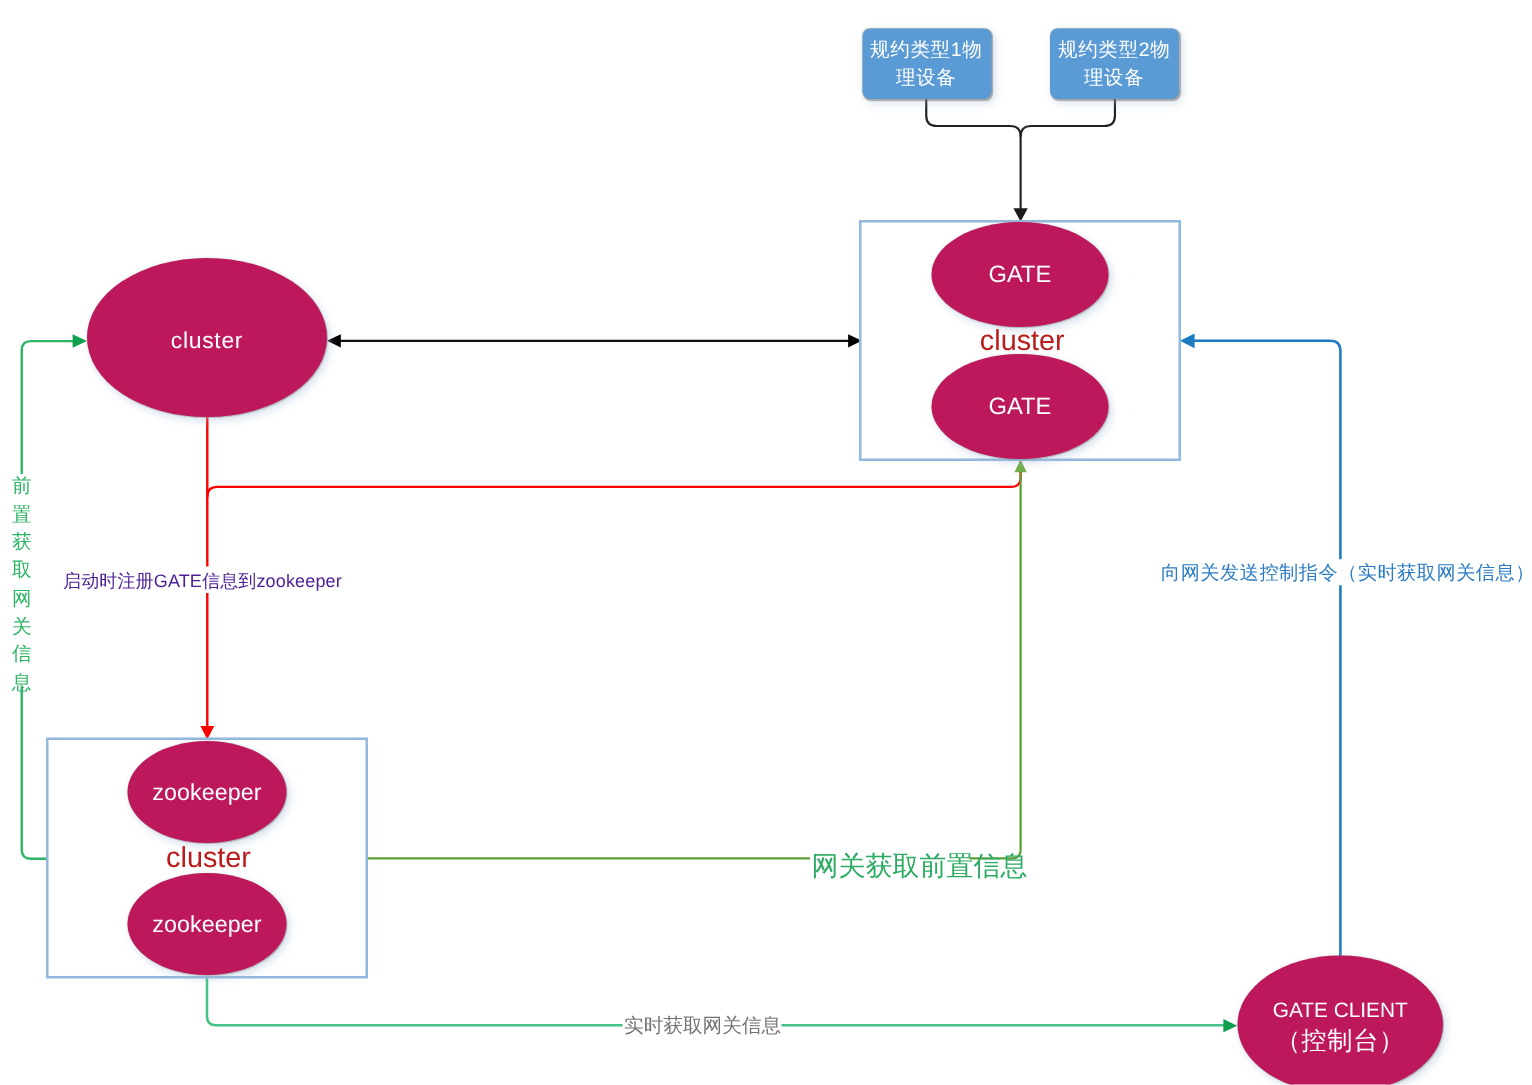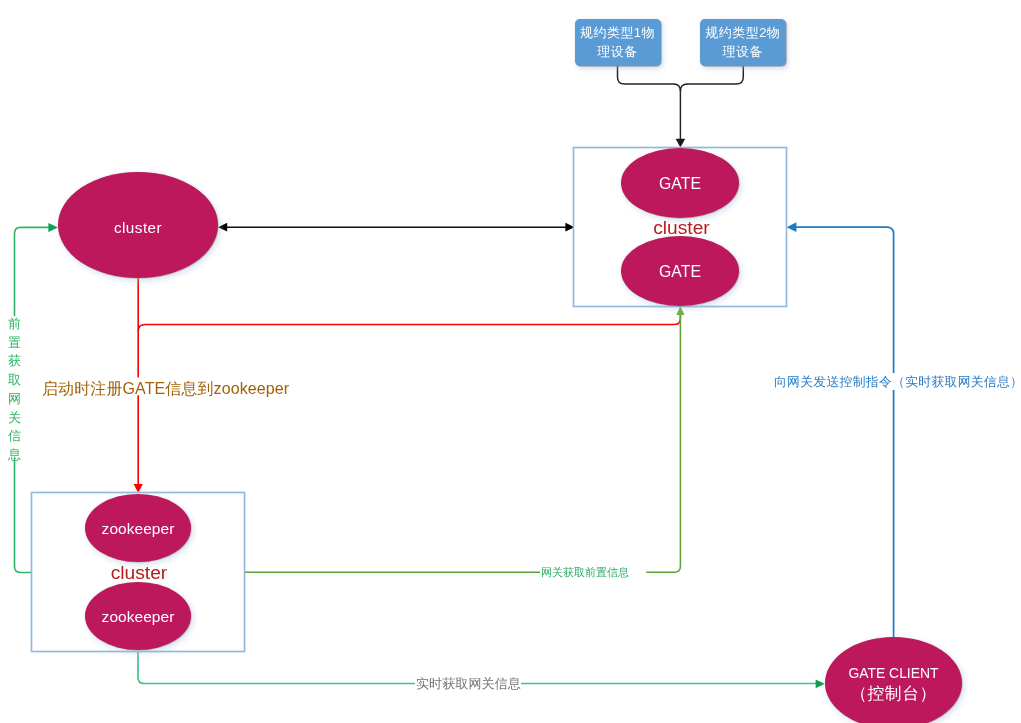--- a/index.html
+++ b/index.html
@@ -33,24 +33,24 @@
   
   #zk1{left:85px;top:478px;width:106px;height:68px;font-size:15.5px;letter-spacing:0.05px;padding-top:2px;box-sizing:border-box;}
   #zk2{left:85px;top:566px;width:106px;height:68px;font-size:15.5px;letter-spacing:0.05px;padding-top:2px;box-sizing:border-box;}
   #zkclusterlabel{left:34px;top:547px;width:210px;text-align:center;font-size:19.2px;line-height:19px;}
 
   
   #client .cjkline{font-size:16.8px;letter-spacing:0.5px;}
   #client{left:825px;top:621px;width:137px;height:92px;font-size:13.9px;line-height:20.5px;letter-spacing:0px;padding-top:1px;box-sizing:border-box;}
 
   
-  #lbl-register{left:42px;top:363px;color:#a16207;font-size:16px;letter-spacing:0.1px;}
+  #lbl-register{left:42px;top:363px;color:#4c1d95;font-size:12px;letter-spacing:0.1px;}
   #lbl-prefetch{left:1px;top:299px;color:#2eb465;font-size:13px;width:27px;
                 text-align:center;line-height:18.7px;white-space:normal;}
-  #lbl-gatefetch{left:541px;top:549px;color:#2cab63;font-size:11px;}
+  #lbl-gatefetch{left:541px;top:549px;color:#2cab63;font-size:18px;}
   #lbl-realtime{left:416px;top:659px;color:#737373;font-size:13.1px;}
   #lbl-control{left:774px;top:358px;color:#2b7cc4;font-size:12.8px;letter-spacing:0.32px;}
 </style>
 </head>
 <body>
 
 <div id="stage">
   <svg class="layer" id="edges" viewBox="0 0 1021 723">
 
     <path d="M617.5,49 L617.5,61 Q617.5,68 624.5,68 L673.4,68 Q680.4,68 680.4,75 L680.4,124" fill="none" stroke="#222222" stroke-width="1.45"></path>

